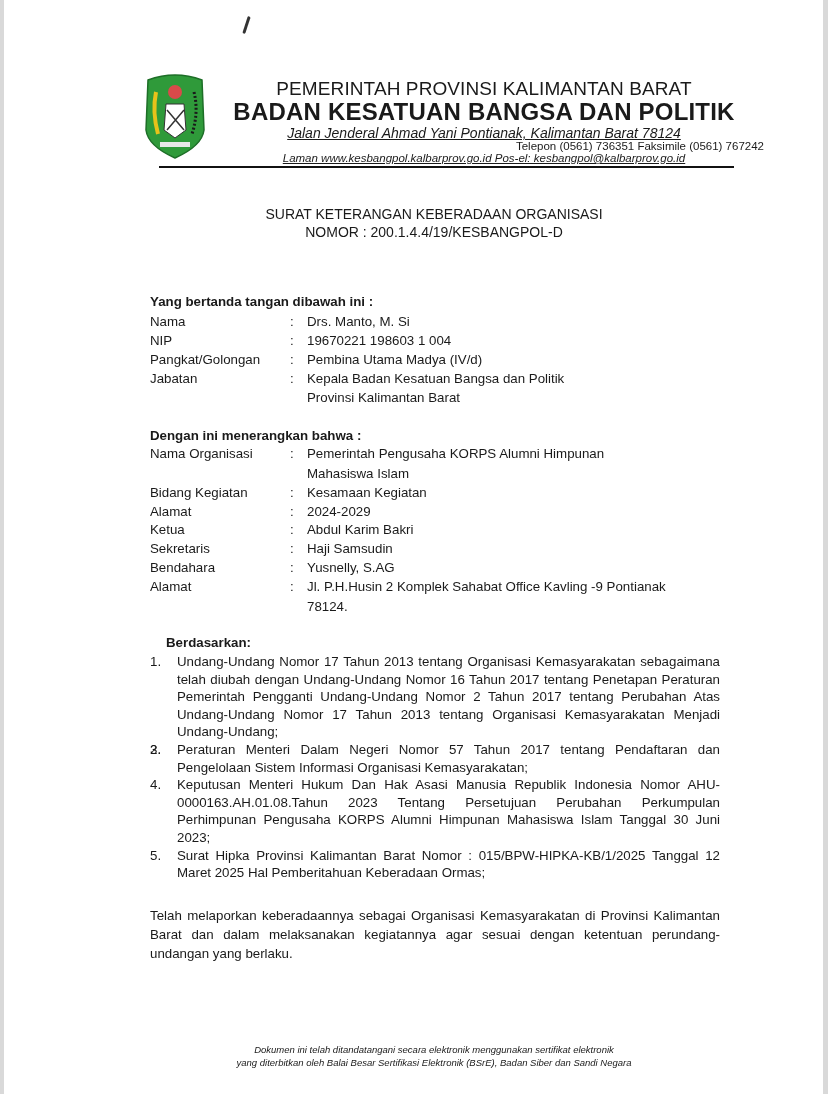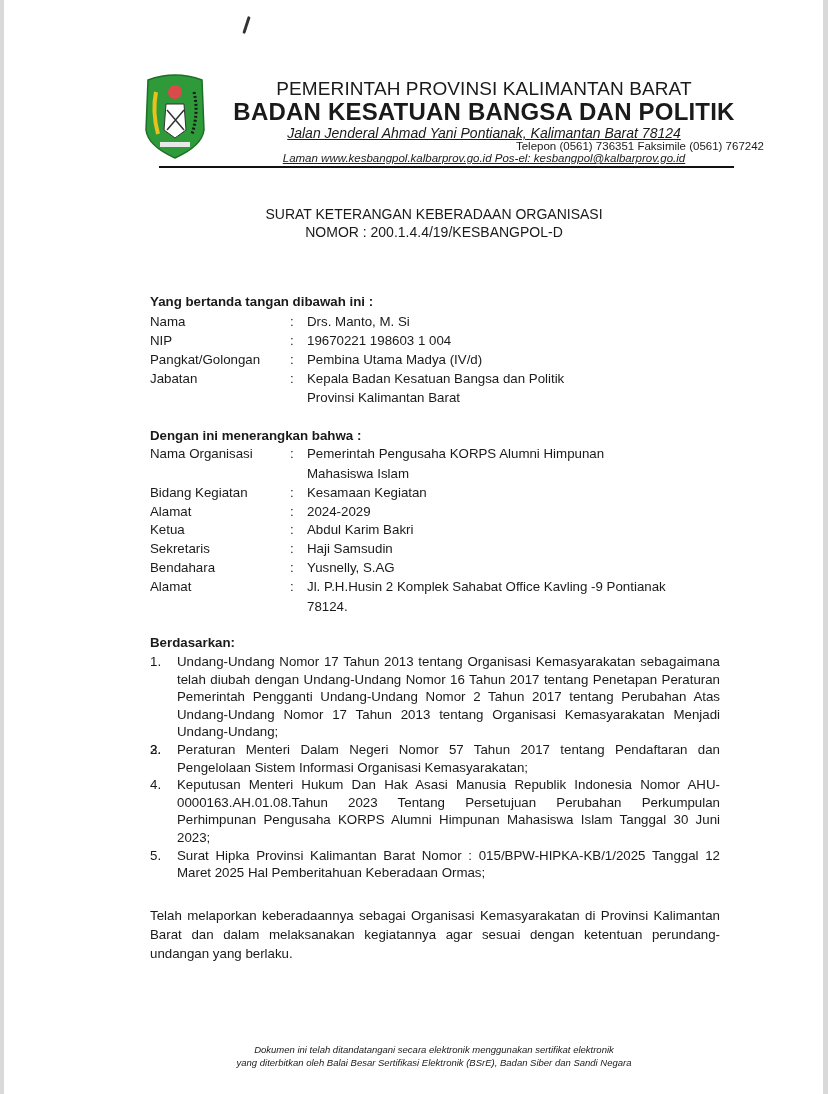--- a/index.html
+++ b/index.html
@@ -137,21 +137,21 @@
   </div>
   <div class="row" style="top:577px;">
     <span class="k">Alamat</span>
       <span class="c">:</span>
     <span class="v">Jl. P.H.Husin 2 Komplek Sahabat Office Kavling -9 Pontianak</span>
   </div>
   <div class="row" style="top:597px;">
     <span class="v">78124.</span>
   </div>
 
-  <div class="txt" style="left:146px; top:633px;">Berdasarkan:</div>
+  <div class="txt" style="left:162px; top:633px;">Berdasarkan:</div>
 
   <div class="list">
     <div class="li">
       <span class="n">1.</span>
       <span>Undang-Undang Nomor 17 Tahun 2013 tentang Organisasi Kemasyarakatan sebagaimana telah diubah dengan Undang-Undang Nomor 16 Tahun 2017 tentang Penetapan Peraturan Pemerintah Pengganti Undang-Undang Nomor 2 Tahun 2017 tentang Perubahan Atas Undang-Undang Nomor 17 Tahun 2013 tentang Organisasi Kemasyarakatan Menjadi Undang-Undang;</span>
     </div>
     <div class="li">
       <span class="n">2.</span>
     </div>
     <div class="li">

